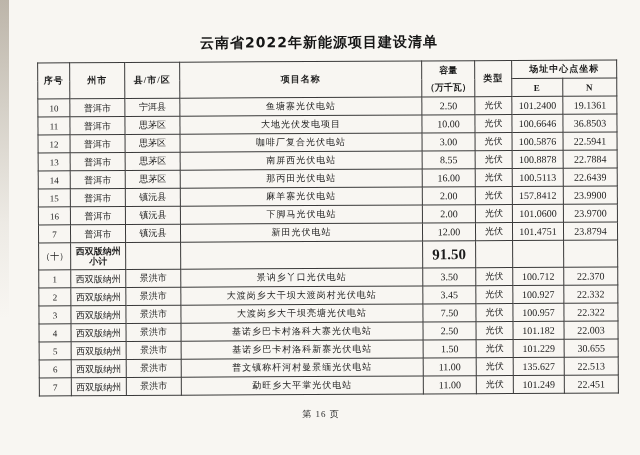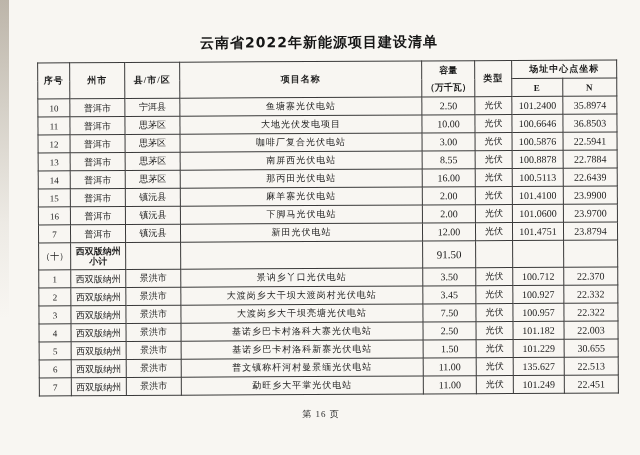--- a/index.html
+++ b/index.html
@@ -54,21 +54,21 @@
     height: 18px;
     letter-spacing: 1px;
     font-size: 9px;
   }
   th.h-capacity { white-space: pre-line; line-height: 17px; letter-spacing: 0; }
   tbody td { height: 18px; font-weight: normal; }
   tbody tr.subtotal td { height: 27px; }
   td.c-city { white-space: pre-line; line-height: 10px; }
   td.c-name { letter-spacing: 1px; }
   tr.subtotal td.c-city { font-weight: bold; }
-  tr.subtotal td.c-capacity { font-weight: normal; font-size: 11px; }
+  tr.subtotal td.c-capacity { font-weight: bold; font-size: 15px; }
   td.c-capacity, td.c-e, td.c-n { font-size: 10px; }
   .footer {
     margin-top: 13px;
     text-align: center;
     font-size: 9px;
     letter-spacing: 1px;
     color: #2a2a2a;
   }
 </style>
 </head>
@@ -108,21 +108,21 @@
     </thead>
     <tbody id="table-body">
         <tr>
           <td class="c-no">10</td>
           <td class="c-city">普洱市</td>
           <td class="c-county">宁洱县</td>
           <td class="c-name">鱼塘寨光伏电站</td>
           <td class="c-capacity">2.50</td>
           <td class="c-type">光伏</td>
           <td class="c-e">101.2400</td>
-          <td class="c-n">35.8974</td>
+          <td class="c-n">19.1361</td>
         </tr>
         <tr>
           <td class="c-no">11</td>
           <td class="c-city">普洱市</td>
           <td class="c-county">思茅区</td>
           <td class="c-name">大地光伏发电项目</td>
           <td class="c-capacity">10.00</td>
           <td class="c-type">光伏</td>
           <td class="c-e">100.6646</td>
           <td class="c-n">36.8503</td>
@@ -157,21 +157,21 @@
           <td class="c-e">100.5113</td>
           <td class="c-n">22.6439</td>
         </tr>
         <tr>
           <td class="c-no">15</td>
           <td class="c-city">普洱市</td>
           <td class="c-county">镇沅县</td>
           <td class="c-name">麻羊寨光伏电站</td>
           <td class="c-capacity">2.00</td>
           <td class="c-type">光伏</td>
-          <td class="c-e">101.4100</td>
+          <td class="c-e">157.8412</td>
           <td class="c-n">23.9900</td>
         </tr>
         <tr>
           <td class="c-no">16</td>
           <td class="c-city">普洱市</td>
           <td class="c-county">镇沅县</td>
           <td class="c-name">下脚马光伏电站</td>
           <td class="c-capacity">2.00</td>
           <td class="c-type">光伏</td>
           <td class="c-e">101.0600</td>

